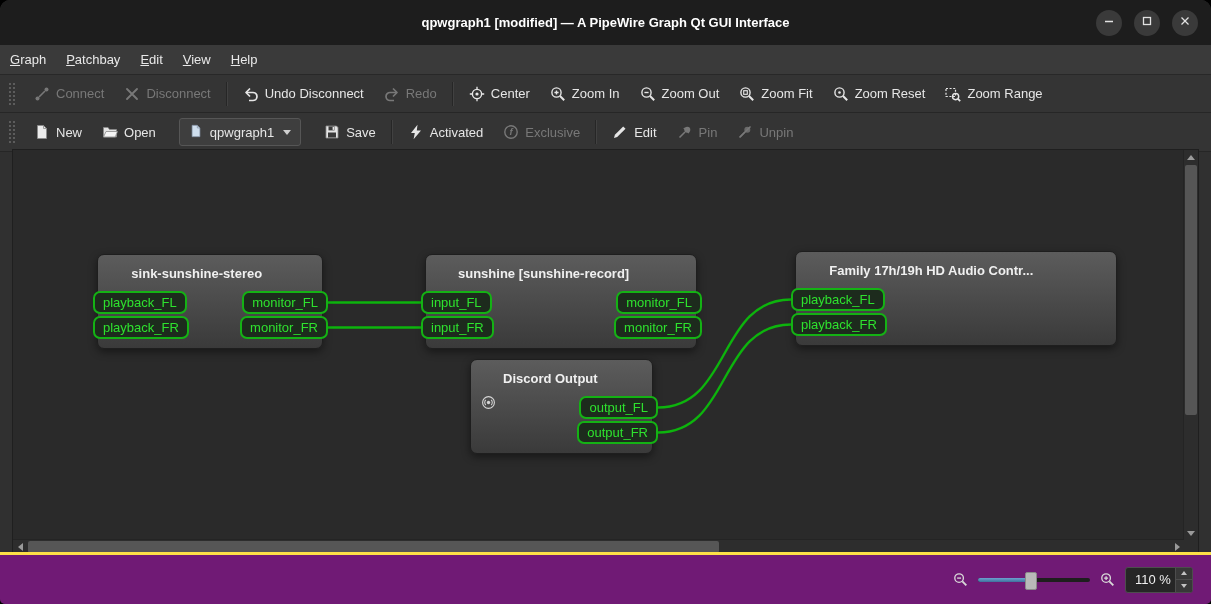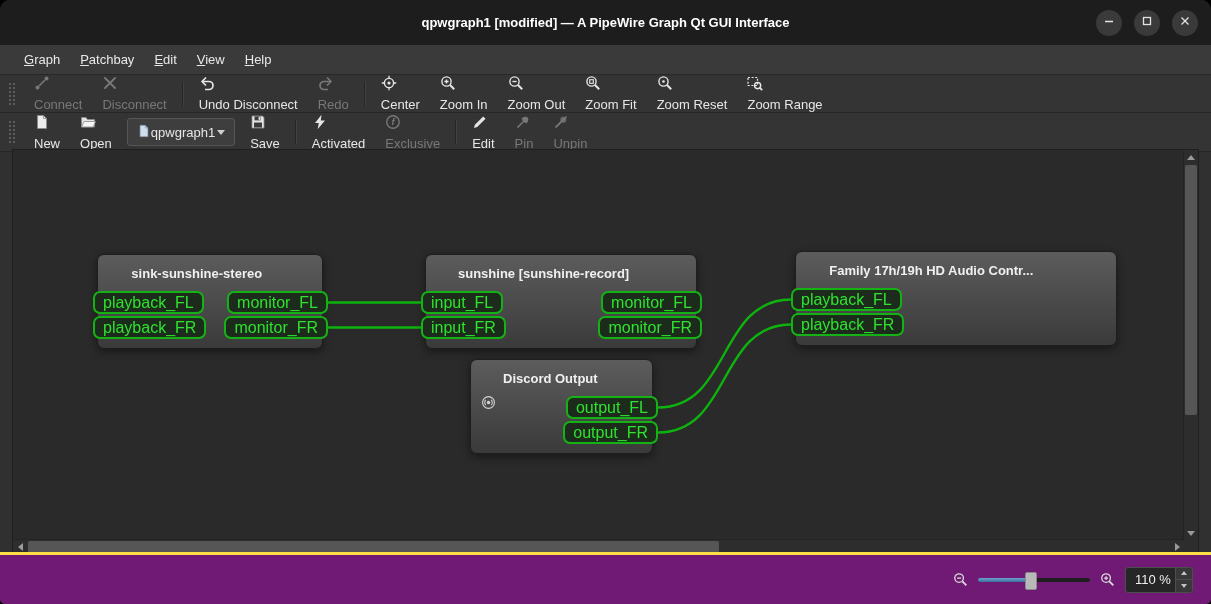--- a/index.html
+++ b/index.html
@@ -11,49 +11,49 @@
   .window{position:absolute;inset:0;background:#303030;border-radius:10px 10px 5px 5px;overflow:hidden;}
 
   
   .titlebar{height:45px;background:#1d1d1d;position:relative;display:flex;align-items:center;justify-content:center;}
   .titlebar .title{font-size:13px;font-weight:bold;color:#ffffff;}
   .win-controls{position:absolute;right:13px;top:0;height:100%;display:flex;align-items:center;gap:12px;}
   .win-btn{width:26px;height:26px;border-radius:50%;background:#3a3a3a;display:flex;align-items:center;justify-content:center;border:none;padding:0;}
   .win-btn svg{stroke:#e2e2e2;stroke-width:1.3;fill:none;}
 
   
-  .menubar{height:29px;background:#3a3a3a;border-bottom:1px solid #282828;display:flex;align-items:center;padding-left:14px;}
+  .menubar{height:29px;background:#3a3a3a;border-bottom:1px solid #282828;display:flex;align-items:center;}
   .menu-item{display:inline-block;padding:4px 10px;font-size:13px;color:#e8e8e8;}
   .menu-item::first-letter{text-decoration:underline;}
 
   
   .toolbar{height:37px;background:#343434;border-bottom:1px solid #262626;display:flex;align-items:center;padding:0 6px;gap:2px;}
   .toolbar2{height:38px;}
   .tb-handle{width:2px;height:22px;border-left:2px dotted #5c5c5c;border-right:2px dotted #5c5c5c;margin:0 8px 0 3px;}
   .tb-sep{width:1px;height:24px;background:#262626;border-right:1px solid #414141;margin:0 4px;}
-  .tb{display:flex;gap:6px;padding:5px 9px;border-radius:4px;color:var(--fg);font-size:13px;white-space:nowrap;flex-direction:column;}
+  .tb{display:flex;align-items:center;gap:6px;padding:5px 9px;border-radius:4px;color:var(--fg);font-size:13px;white-space:nowrap;}
   .tb.disabled{color:var(--fg-dis);}
   .tb .ico{display:flex;align-items:center;}
   .tb svg{display:block;}
-  .combo{display:flex;align-items:center;background:#3e3e3e;border:1px solid #565656;border-radius:3px;padding:3px 9px;height:20px;margin:0 4px;color:var(--fg);font-size:13px;}
+  .combo{display:flex;align-items:center;gap:7px;background:#3e3e3e;border:1px solid #565656;border-radius:3px;padding:3px 9px;height:20px;margin:0 12px;color:var(--fg);font-size:13px;}
   .caret{width:0;height:0;border-left:4px solid transparent;border-right:4px solid transparent;border-top:5px solid #cfcfcf;margin-left:2px;}
 
   
   .canvas-wrap{position:absolute;left:12px;right:12px;top:149px;bottom:49px;background:#2a2a2a;border:1px solid #1f1f1f;}
   .canvas{position:absolute;left:0;top:0;right:14px;bottom:14px;overflow:hidden;background:#2a2a2a;}
   #wires{position:absolute;inset:0;width:100%;height:100%;z-index:1;pointer-events:none;}
   #wires path{stroke:var(--wire);stroke-width:2.4;fill:none;}
 
   .node{position:absolute;z-index:2;background:linear-gradient(#5c5c5c,#3a3a3a);border:1px solid #1e1e1e;border-radius:7px;box-shadow:0 3px 8px rgba(0,0,0,.45);padding:5px 0 8px;}
   .node-head{display:flex;align-items:center;gap:7px;padding:2px 10px 6px;height:22px;}
   .node-ico{display:flex;align-items:center;margin-top:48px;}
   .node-ico.pw{font-weight:bold;font-size:12.5px;color:#e0e0e0;letter-spacing:-0.5px;}
   .node-title{font-size:13px;font-weight:bold;color:#f0f0f0;white-space:nowrap;overflow:hidden;text-overflow:ellipsis;}
   .port-row{display:flex;justify-content:space-between;align-items:center;height:25px;}
-  .port{font-size:16px;line-height:19px;padding:0 8px;border:2px solid var(--port-border);border-radius:7px;background:var(--port-fill);color:var(--port-text);white-space:nowrap;}
+  .port{font-size:13px;line-height:19px;padding:0 8px;border:2px solid var(--port-border);border-radius:7px;background:var(--port-fill);color:var(--port-text);white-space:nowrap;}
   .port.in{margin-left:-5px;}
   .port.out{margin-right:-6px;}
   .port-gap{flex:0 0 10px;}
 
   
   .vscroll{position:absolute;top:0;right:0;bottom:14px;width:14px;background:#2d2d2d;border-left:1px solid #242424;}
   .hscroll{position:absolute;left:0;right:14px;bottom:0;height:14px;background:#2d2d2d;border-top:1px solid #242424;}
   .scroll-corner{position:absolute;right:0;bottom:0;width:14px;height:14px;background:#2d2d2d;}
   .v-thumb{position:absolute;left:1px;right:1px;top:15px;height:64%;background:#565656;border-radius:2px;}
   .h-thumb{position:absolute;top:1px;bottom:1px;left:15px;width:59%;background:#565656;border-radius:2px;}

